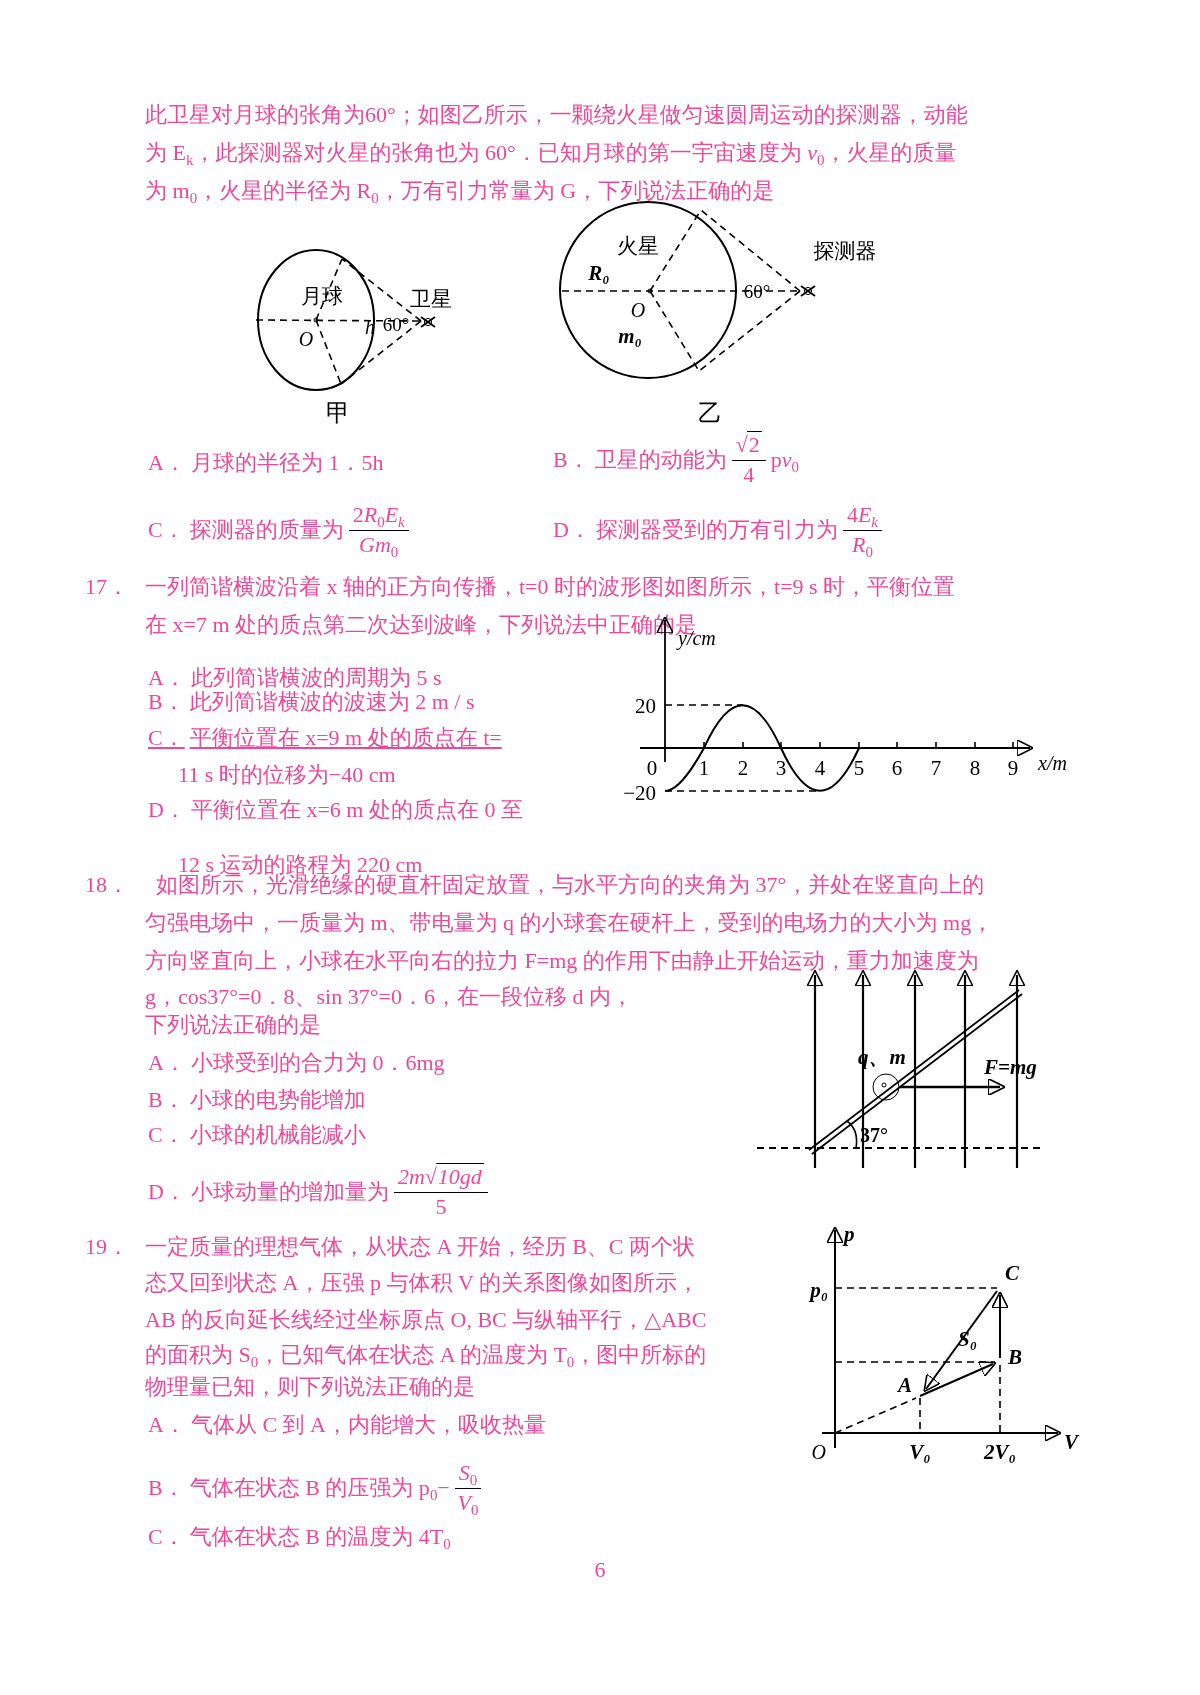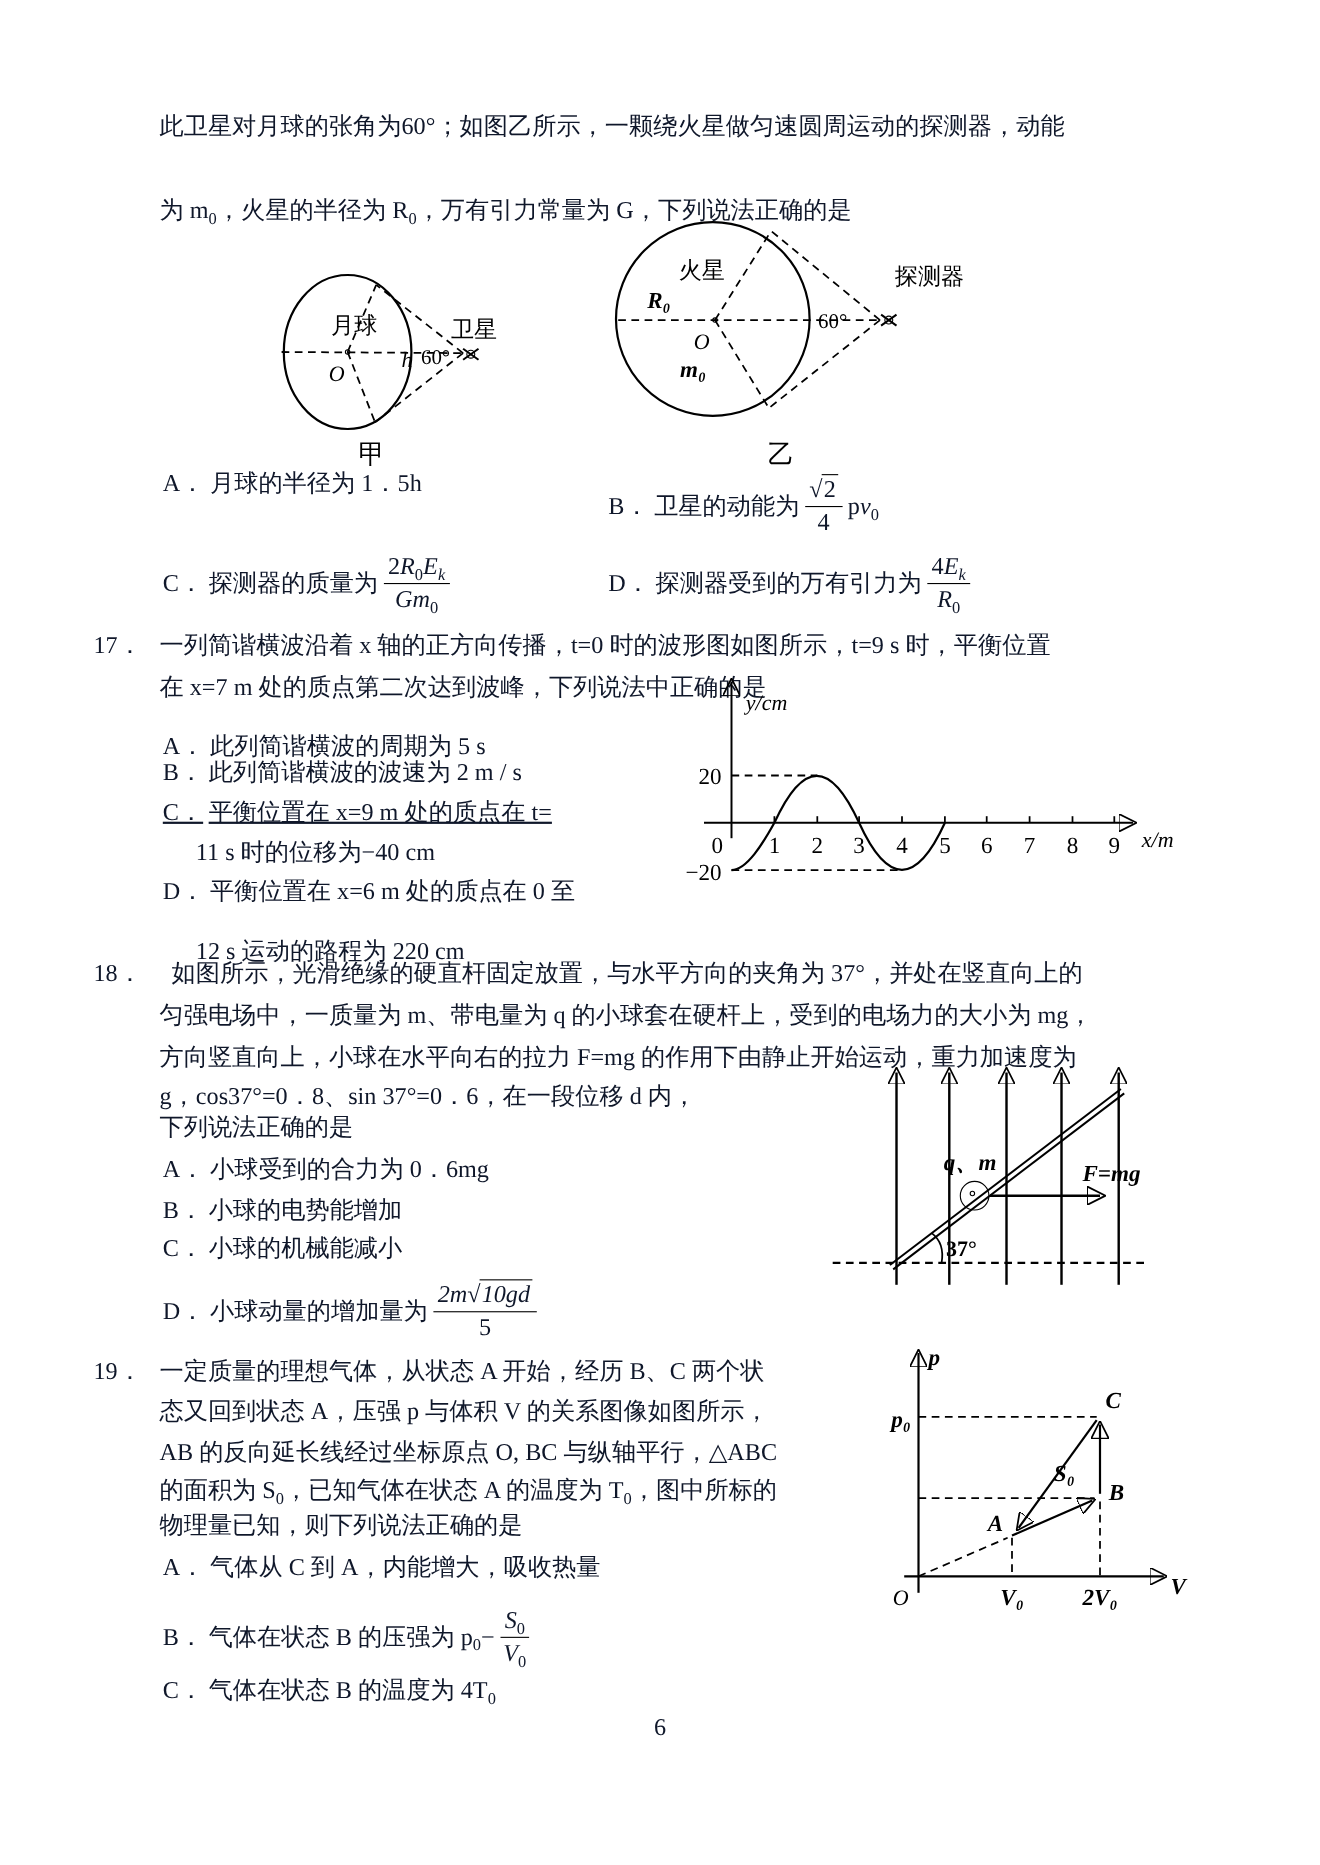--- a/index.html
+++ b/index.html
@@ -1,17 +1,17 @@
 <!DOCTYPE html>
 <html><head>
 <meta charset="utf-8">
 <style>
   html,body{margin:0;padding:0;background:#e8e8e8;}
   .page{position:relative;width:1200px;height:1695px;background:#ffffff;margin:0 auto;
-        font-family:"Liberation Serif","DejaVu Serif",serif;color:#0f172a;font-size:22px;overflow:hidden;}
+        font-family:"Liberation Serif","DejaVu Serif",serif;color:#ec4899;font-size:22px;overflow:hidden;}
   .t{position:absolute;white-space:nowrap;line-height:26px;}
   .i{font-style:italic;}
   sub{font-size:68%;line-height:0;}
   .lbl{margin-right:5px;}
   .frow{display:flex;align-items:center;}
   .frac{display:inline-block;vertical-align:middle;text-align:center;margin:0 5px;}
   .frac .num{display:block;border-bottom:1.6px solid #000;padding:0 4px 2px;}
   .frac .den{display:block;padding-top:1px;}
   .sq{margin-right:-1px;}
   .rad{border-top:1.6px solid #000;padding:0 2px;}
@@ -22,20 +22,21 @@
   svg .cap{font-size:24px;}
   svg line,svg path,svg ellipse,svg circle{stroke:#000;fill:none;}
   .dash{stroke-dasharray:7 5;}
 </style>
 </head>
 <body>
 
 <div class="page">
 
   <div class="t" style="left:145px;top:102px;">此卫星对月球的张角为60°；如图乙所示，一颗绕火星做匀速圆周运动的探测器，动能</div>
+  <div class="t" style="left:145px;top:140px;"><span>为 E</span><sub>k</sub><span>，此探测器对火星的张角也为 60°．已知月球的第一宇宙速度为 </span><span class="i">v</span><sub>0</sub><span>，火星的质量</span></div>
   <div class="t" style="left:145px;top:178px;"><span>为 m</span><sub>0</sub><span>，火星的半径为 R</span><sub>0</sub><span>，万有引力常量为 G，下列说法正确的是</span></div>
 
   <svg style="left:230px;top:195px;" width="680" height="240" viewBox="230 195 680 240">
 
     <g>
       <ellipse cx="316" cy="320" rx="58" ry="70" stroke-width="2"></ellipse>
       <circle cx="316" cy="320" r="2" fill="#000"></circle>
       <line class="dash" x1="256" y1="320" x2="421" y2="321" stroke-width="1.6"></line>
       <line class="dash" x1="421" y1="321" x2="342" y2="259" stroke-width="1.6"></line>
       <line class="dash" x1="421" y1="321" x2="341" y2="384" stroke-width="1.6"></line>
@@ -70,21 +71,21 @@
       <text x="845" y="258" text-anchor="middle">探测器</text>
       <g transform="translate(808,291)">
         <line x1="-7" y1="-5" x2="7" y2="5" stroke-width="1.8"></line>
         <line x1="-7" y1="5" x2="7" y2="-5" stroke-width="1.8"></line>
         <circle r="3.6" fill="#000"></circle>
       </g>
       <text class="cap" x="710" y="421" text-anchor="middle">乙</text>
     </g>
   </svg>
 
-  <div class="t" style="left:148px;top:426px;">
+  <div class="t" style="left:148px;top:450px;">
     <span class="lbl">A．</span><span>月球的半径为 1．5h</span>
   </div>
   <div class="t frow" style="left:553px;top:412px;height:96px;">
     <span class="lbl">B．</span>
     <span>卫星的动能为</span>
     <span class="frac">
       <span class="num"><span class="sq">√</span><span class="rad">2</span></span>
       <span class="den">4</span>
     </span>
     <span><span>p</span><span class="i">v</span><sub>0</sub></span>

